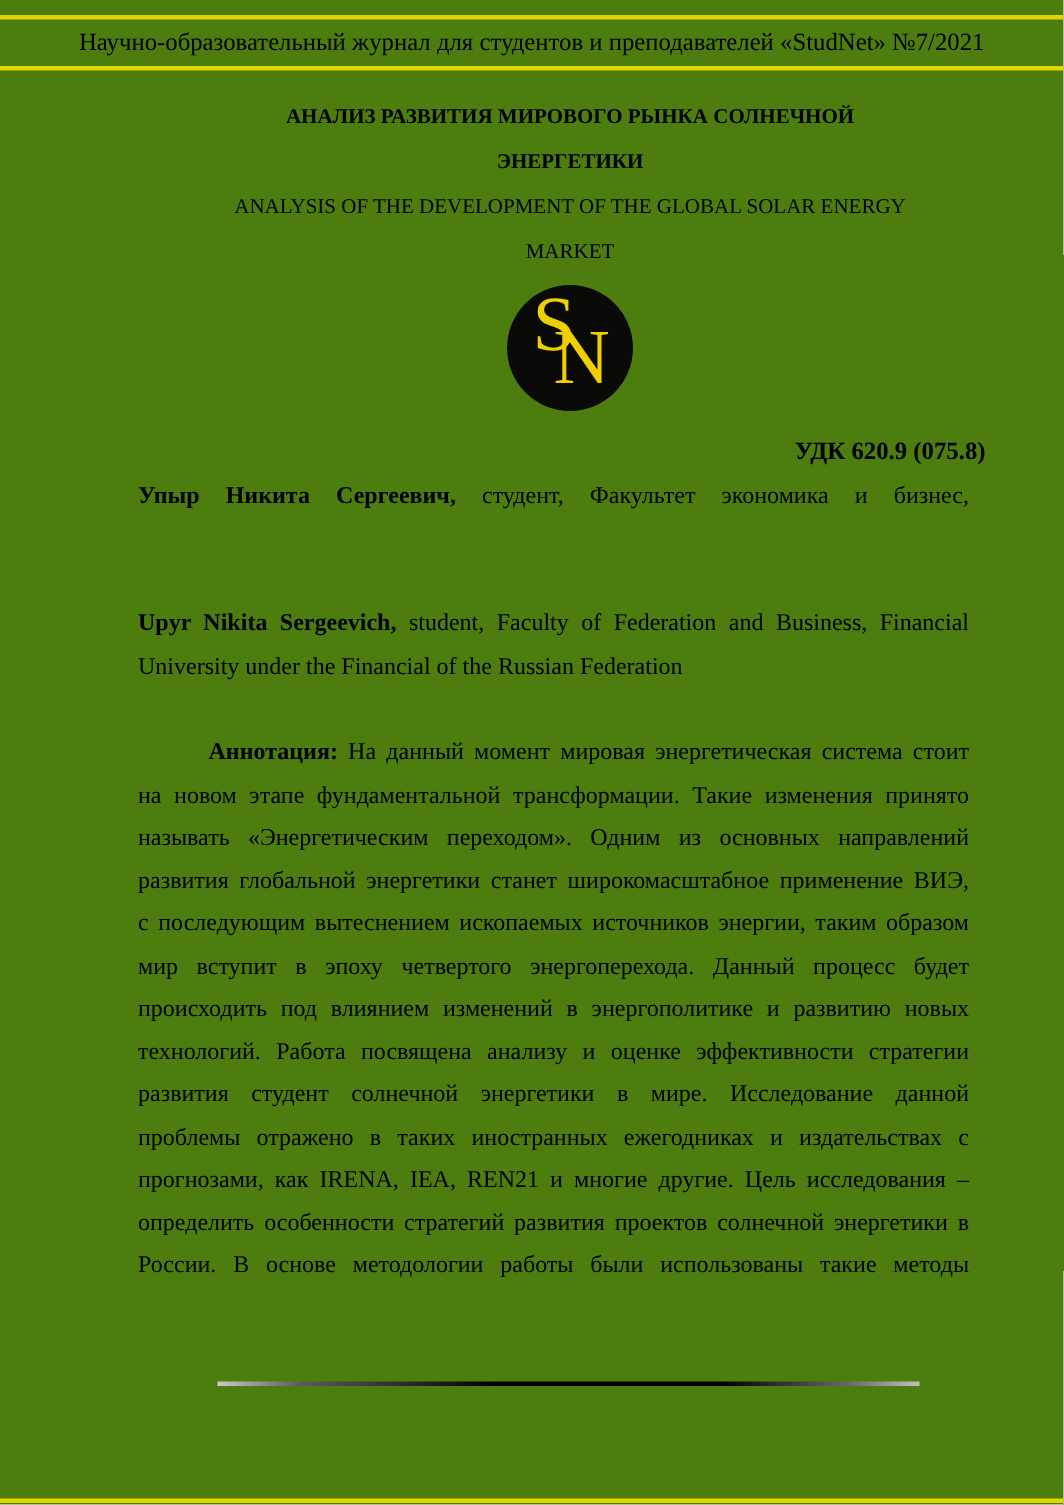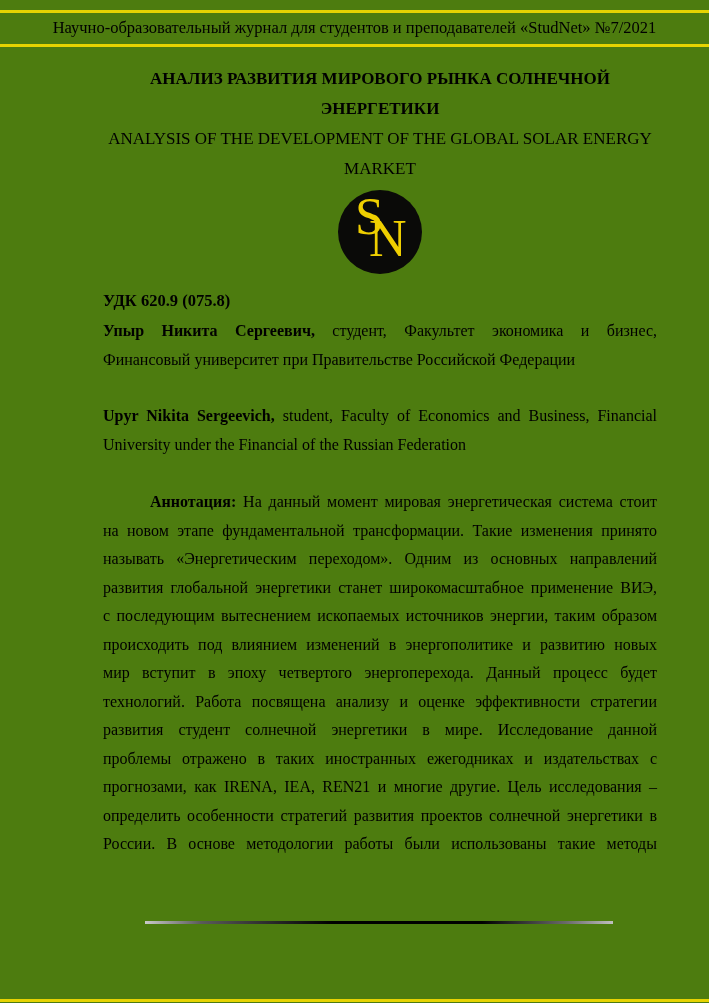--- a/index.html
+++ b/index.html
@@ -14,39 +14,39 @@
   }
   .rule { position: absolute; left: 0; width: 709px; height: 3px; background: #E6D302; }
   .rule-top { top: 10px; }
   .rule-top2 { top: 44px; }
   .rule-bottom { top: 999px; }
   .journal-header {
     position: absolute; top: 16px; left: 0; width: 709px;
     text-align: center; font-size: 16.5px; line-height: 24px;
   }
   .content { position: absolute; left: 103px; width: 554px; }
-  .title-block { top: 64px; text-align: center; font-size: 17px; line-height: 30px; }
+  .title-block { top: 64px; text-align: center; font-size: 14px; line-height: 30px; }
   .title-ru { font-weight: bold; }
   .logo-wrap { position: absolute; top: 190px; left: 338px; width: 84px; height: 84px; }
   .logo-circle {
     position: relative; width: 84px; height: 84px; border-radius: 50%;
     background: #0a0a08;
   }
   .logo-letter {
     position: absolute; color: #EFCF00; font-family: "Liberation Serif", serif;
     font-size: 52px; line-height: 52px; font-weight: normal;
   }
   .logo-s { left: 17px; top: 1px; }
   .logo-n { left: 31px; top: 23px; }
-  .udk { top: 291px; font-weight: bold; font-size: 16.5px; }
+  .udk { top: 291px; text-align: right; font-weight: bold; font-size: 16.5px; }
   .body-line {
     font-size: 16px; line-height: 28.5px; white-space: nowrap;
   }
   .j { text-align: justify; text-align-last: justify; white-space: normal; }
-  .para { position: absolute; left: 103px; width: 554px; }
+  .para { position: absolute; left: 92px; width: 554px; }
   .author-ru { top: 317px; }
   .author-en { top: 402px; }
   .abstract { top: 488px; }
   .indent { text-indent: 47px; }
   .b { font-weight: bold; }
   .footer-rule {
     position: absolute; top: 921px; left: 145px; width: 468px; height: 3px;
     background: linear-gradient(to right, #c9c9c9, #5a5a5a 12%, #000 40%, #000 72%, #6a6a6a 90%, #bfbfbf);
   }
   .page-number {
@@ -76,36 +76,35 @@
     <div class="logo-circle">
       <span class="logo-letter logo-s">S</span>
       <span class="logo-letter logo-n">N</span>
     </div>
   </div>
 
   <div class="content udk">УДК 620.9 (075.8)</div>
 
   <div class="para author-ru">
     <div class="body-line j"><span class="b">Упыр Никита Сергеевич,</span><span> студент, Факультет экономика и бизнес,</span></div>
-    <div class="body-line">Финансовый университет при Правительстве Российской Федерации</div>
   </div>
 
   <div class="para author-en">
-    <div class="body-line j"><span class="b">Upyr Nikita Sergeevich,</span><span> student, Faculty of Economics and Business, Financial</span></div>
+    <div class="body-line j"><span class="b">Upyr Nikita Sergeevich,</span><span> student, Faculty of Federation and Business, Financial</span></div>
     <div class="body-line">University under the Financial of the Russian Federation</div>
   </div>
 
   <div class="para abstract">
     <div class="body-line j indent"><span class="b">Аннотация:</span><span> На данный момент мировая энергетическая система стоит</span></div>
     <div class="body-line j">на новом этапе фундаментальной трансформации. Такие изменения принято</div>
     <div class="body-line j">называть «Энергетическим переходом». Одним из основных направлений</div>
     <div class="body-line j">развития глобальной энергетики станет широкомасштабное применение ВИЭ,</div>
     <div class="body-line j">с последующим вытеснением ископаемых источников энергии, таким образом</div>
+    <div class="body-line j">мир вступит в эпоху четвертого энергоперехода. Данный процесс будет</div>
     <div class="body-line j">происходить под влиянием изменений в энергополитике и развитию новых</div>
-    <div class="body-line j">мир вступит в эпоху четвертого энергоперехода. Данный процесс будет</div>
     <div class="body-line j">технологий. Работа посвящена анализу и оценке эффективности стратегии</div>
     <div class="body-line j">развития студент солнечной энергетики в мире. Исследование данной</div>
     <div class="body-line j">проблемы отражено в таких иностранных ежегодниках и издательствах с</div>
     <div class="body-line j">прогнозами, как IRENA, IEA, REN21 и многие другие. Цель исследования –</div>
     <div class="body-line j">определить особенности стратегий развития проектов солнечной энергетики в</div>
     <div class="body-line j">России. В основе методологии работы были использованы такие методы</div>
   </div>
 
   <div class="footer-rule"></div>
 

